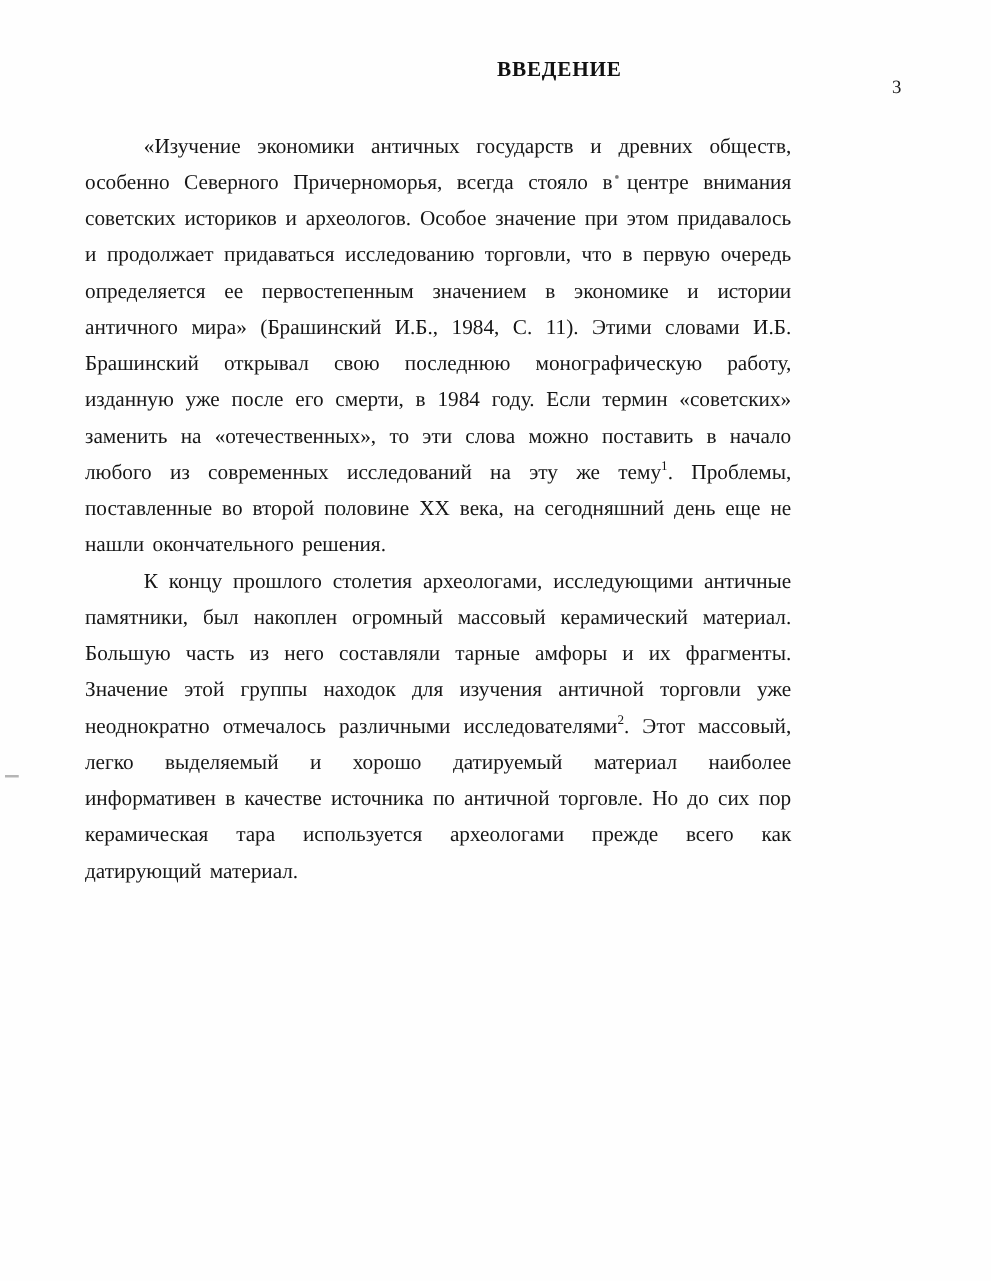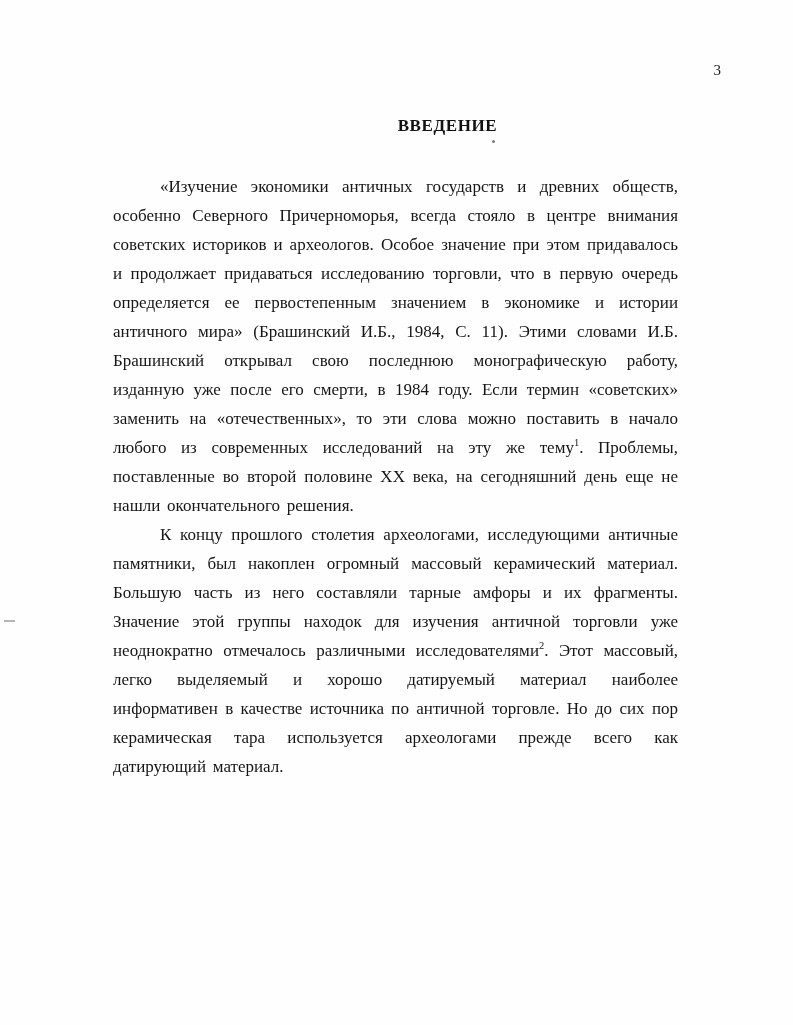--- a/index.html
+++ b/index.html
@@ -19,31 +19,31 @@
   }
   .page-number {
     position: absolute;
     top: 62px;
     right: 72px;
     font-size: 15px;
     color: #1a1a1a;
   }
   .title {
     margin: 0;
-    padding-top: 116px;
+    padding-top: 46px;
     margin-left: 165px;
     width: 565px;
     text-align: center;
     font-size: 17px;
     font-weight: bold;
     letter-spacing: 0.6px;
     color: #111;
   }
   .content {
-    margin: 36px 63px 0 113px;
+    margin: 36px 63px 0 68px;
     width: 565px;
     text-align: justify;
     font-size: 17px;
     line-height: 29px;
     word-spacing: 2.5px;
     color: #151515;
   }
   .para {
     margin: 0;
     text-indent: 47px;

